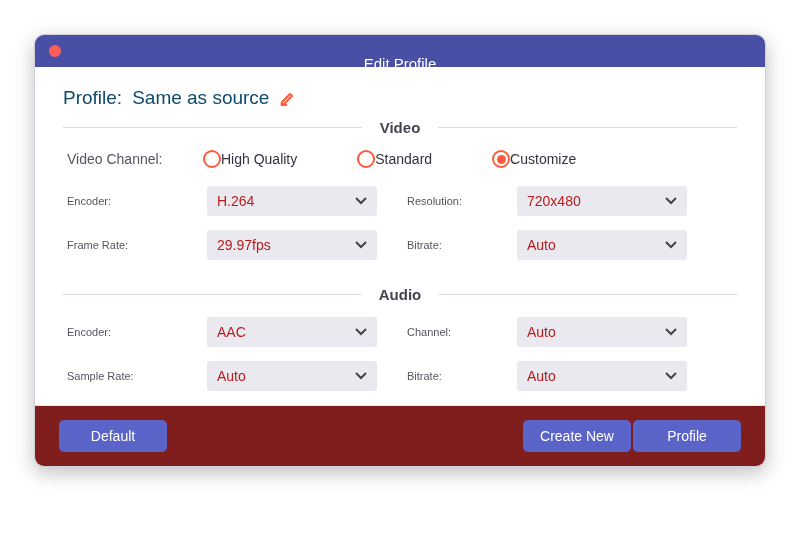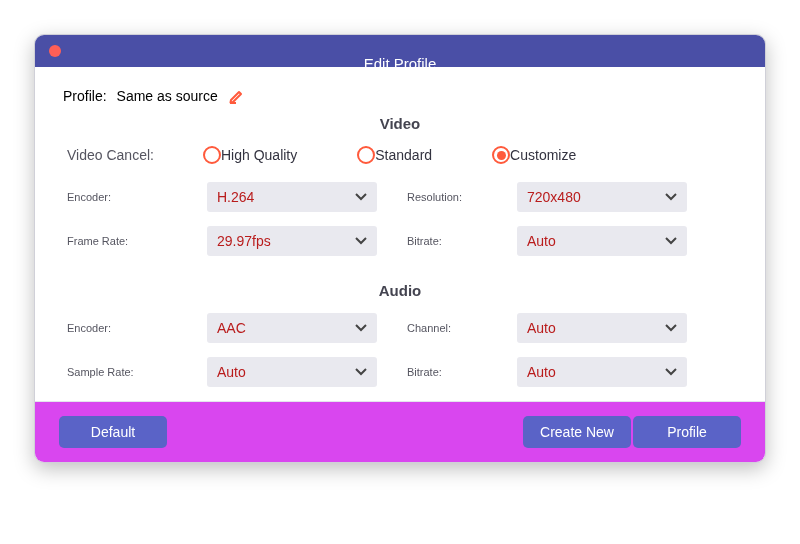--- a/index.html
+++ b/index.html
@@ -44,30 +44,29 @@
     font-weight: 400;
     margin-top: 24px;
   }
   .body {
     padding: 20px 28px 14px 28px;
   }
   .profile-row {
     display: flex;
     align-items: center;
     gap: 10px;
-    font-size: 14px;
-    color: #000000;
+    font-size: 19px;
+    color: #0c4a6e;
     margin-bottom: 10px;
   }
   .edit-icon svg { display:block; }
   .section-divider {
     display: flex;
     align-items: center;
     margin: 4px 0 14px 0;
-    flex-direction: column;
   }
   .section-divider .line {
     flex: 1;
     height: 1px;
     background: #d8d8e0;
   }
   .section-divider .label {
     padding: 0 18px;
     font-weight: 600;
     font-size: 15px;
@@ -125,21 +124,21 @@
     padding: 0 10px;
     display: flex;
     align-items: center;
     justify-content: space-between;
     color: #b91c1c;
     font-size: 14px;
     cursor: pointer;
   }
   .select .caret svg { display:block; }
   .footer {
-    background: #d946ef;
+    background: #7f1d1d;
     border-top: 1px solid #e4e4ec;
     padding: 14px 24px;
     display: flex;
     justify-content: space-between;
   }
   .btn {
     background: #5a63c7;
     color: #fff;
     border: none;
     border-radius: 5px;
@@ -177,21 +176,21 @@
       </span>
     </div>
 
     <div class="section-divider">
       <div class="line"></div>
       <div class="label">Video</div>
       <div class="line"></div>
     </div>
 
     <div class="radio-row">
-      <div class="rlabel">Video Cancel:</div>
+      <div class="rlabel">Video Channel:</div>
       <div class="radio">
         <span class="circle"></span>
         <span>High Quality</span>
       </div>
       <div class="radio">
         <span class="circle"></span>
         <span>Standard</span>
       </div>
       <div class="radio selected">
         <span class="circle"></span>

